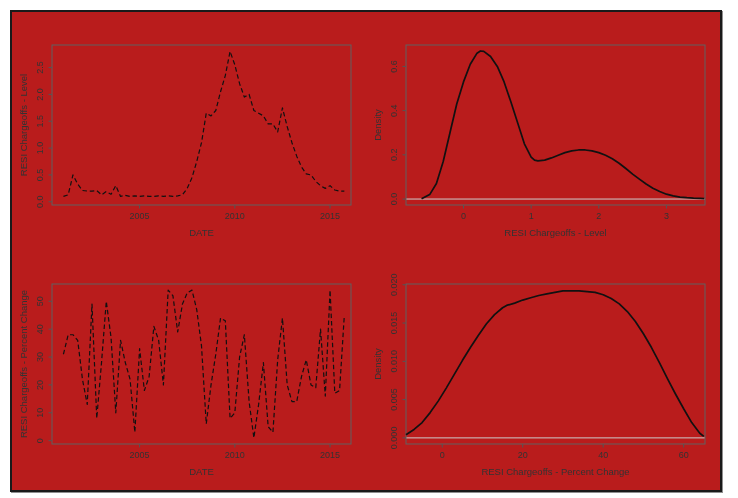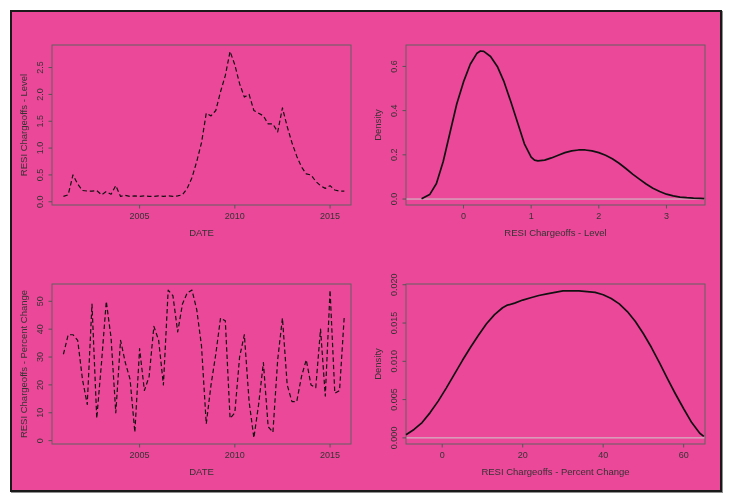--- a/index.html
+++ b/index.html
@@ -6,21 +6,21 @@
   body{width:738px;height:498px;position:relative;font-family:"Liberation Sans",sans-serif;overflow:hidden;}
   .frame{position:absolute;left:10px;top:10px;width:708px;height:478px;border:2px solid #1a1a1a;box-shadow:1px 1px 0 #8f8f8f;background:#ffffff;box-sizing:content-box;}
   .grid{display:grid;grid-template-columns:354px 354px;grid-template-rows:239px 239px;width:708px;height:478px;}
   .panel{width:354px;height:239px;overflow:hidden;}
   .panel svg{display:block;width:354px;height:239px;}
   svg text{font-family:"Liberation Sans",sans-serif;}
 </style>
 </head>
 <body>
 
-<div class="frame" style="border-color: rgb(26, 26, 26); background: #ec4899;">
+<div class="frame" style="border-color: rgb(26, 26, 26); background: #b91c1c;">
   <div class="grid">
     <div class="panel">
       <svg viewBox="0 0 354 239">
           <rect x="40" y="33" width="299" height="160" fill="none" stroke="#606060" stroke-width="1"></rect>
           <line x1="127.60509554140056" x2="127.60509554140056" y1="193" y2="196.5" stroke="#555555" stroke-width="1"></line>
           <text x="127.60509554140056" y="207" text-anchor="middle" font-size="9" fill="#333333">2005</text>
           <line x1="222.8280254777074" x2="222.8280254777074" y1="193" y2="196.5" stroke="#555555" stroke-width="1"></line>
           <text x="222.8280254777074" y="207" text-anchor="middle" font-size="9" fill="#333333">2010</text>
           <line x1="318.05095541401425" x2="318.05095541401425" y1="193" y2="196.5" stroke="#555555" stroke-width="1"></line>
           <text x="318.05095541401425" y="207" text-anchor="middle" font-size="9" fill="#333333">2015</text>

